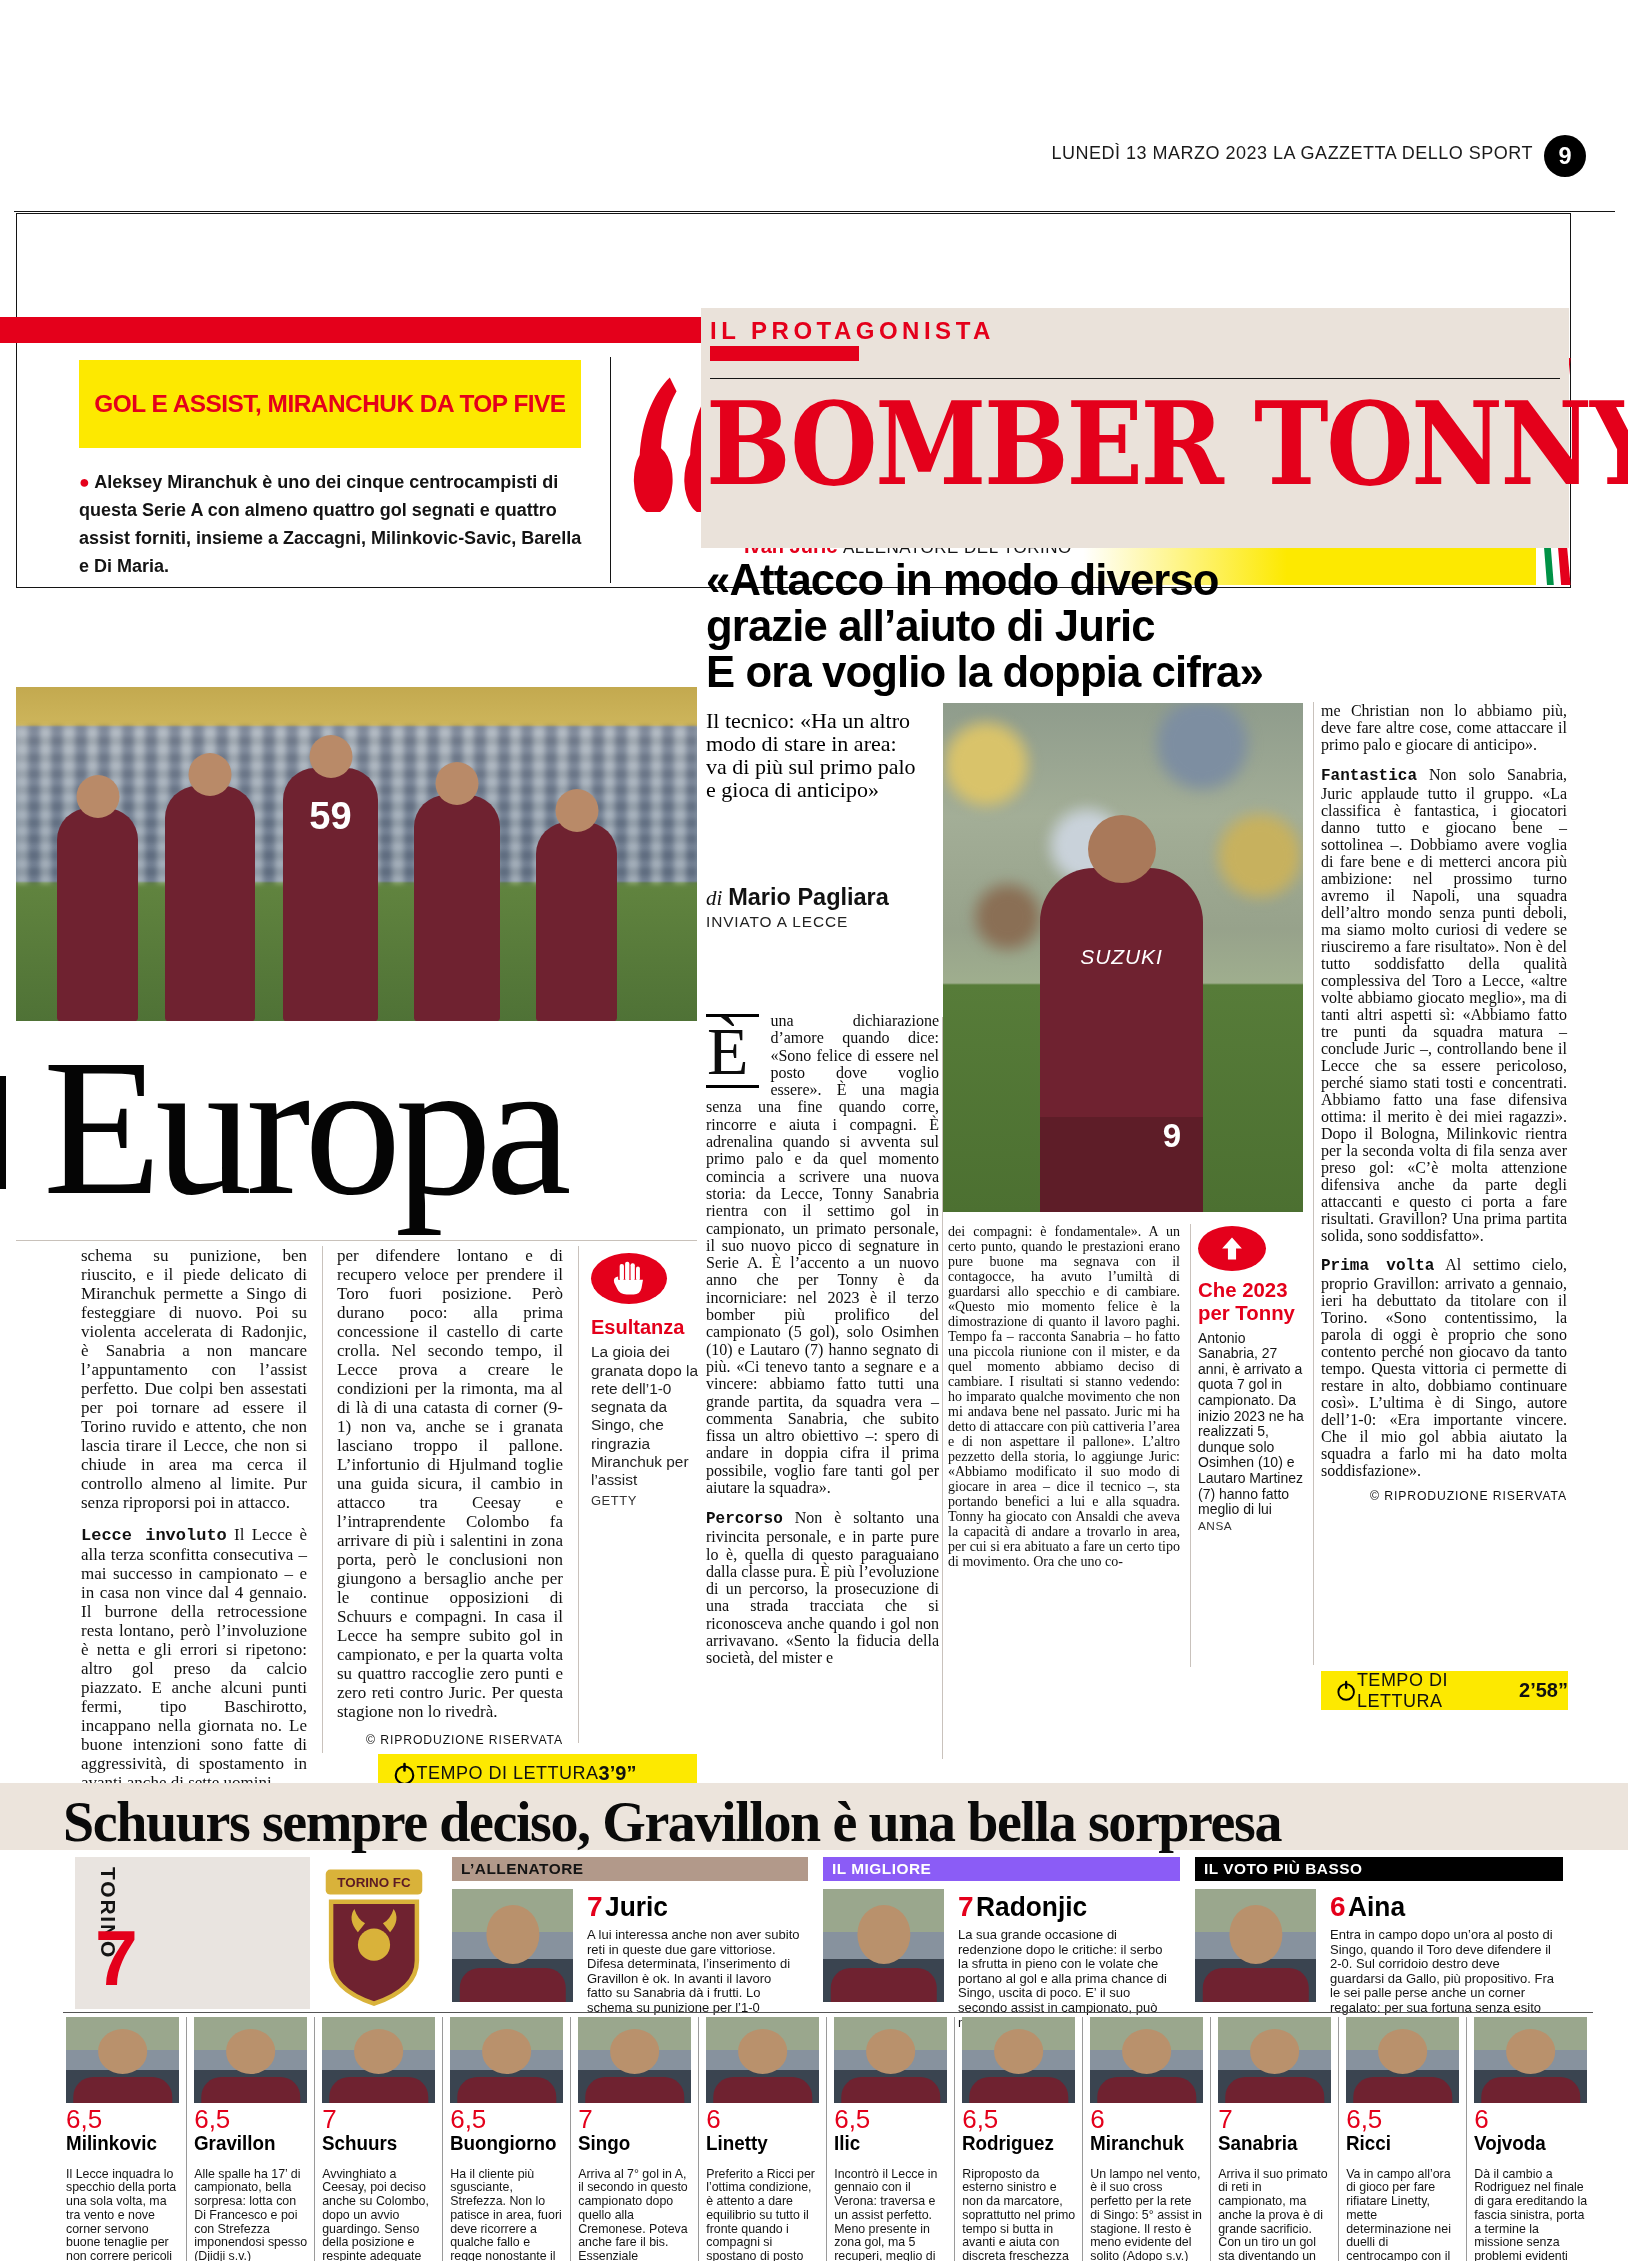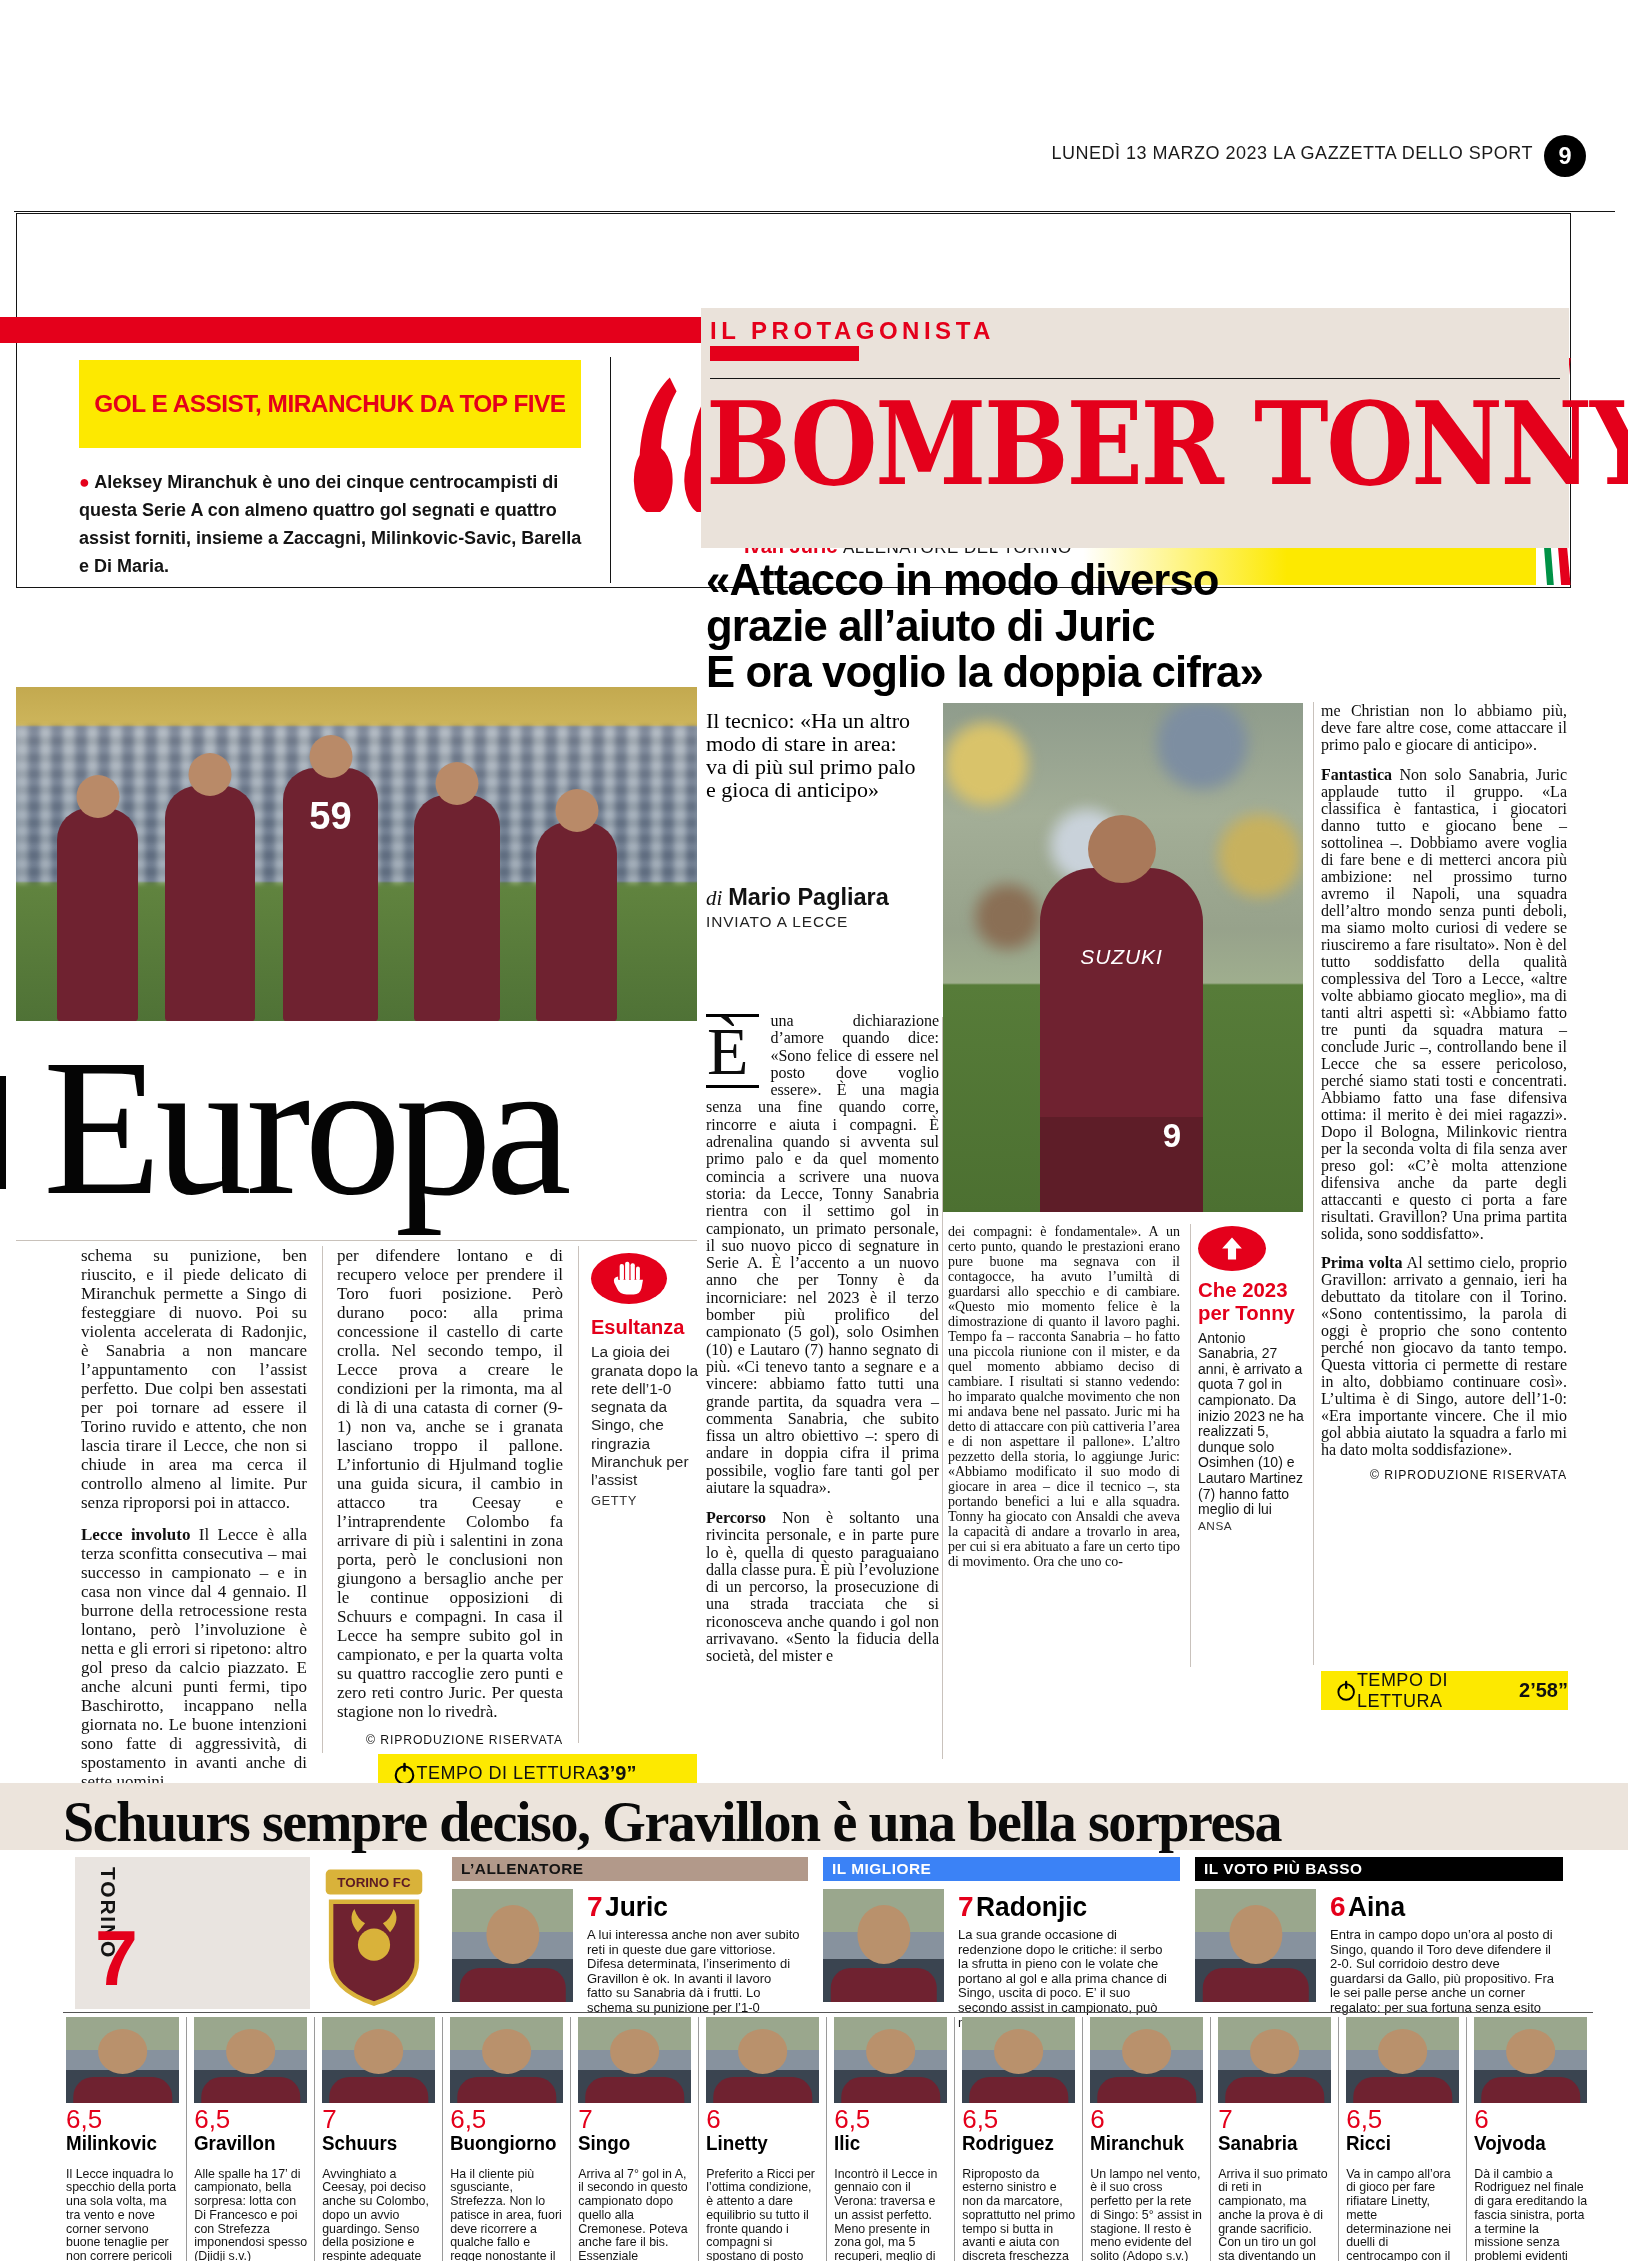--- a/index.html
+++ b/index.html
@@ -56,21 +56,21 @@
 
   
   #europa{top:1033px;left:43px;font-size:194px;line-height:190px;letter-spacing:-6.3px;color:#050505;
           font-family:"Liberation Serif",serif}
   #eurosliver{top:1076px;left:0;width:6.3px;height:113px;background:#050505}
   #leftrule{top:1240px;left:16px;width:681px;height:0.9px;background:#c8c1ba}
 
   
   .bodytxt p{margin:0}
   .bodytxt p+p{margin-top:12.7px}
-  .lead{font-weight:bold;font-family:Liberation Serif, serif}
+  .lead{font-weight:bold;font-family:Liberation Mono, monospace}
   #colL1,#colL2{top:1246px;width:226px;font-size:17px;line-height:19px;font-family:"Liberation Serif",serif}
   #colL1{left:81px}#colL2{left:337px}
   .vr{position:absolute;width:0.9px;background:#c9c2bc}
   #copyL{display:block;text-align:right;font-size:12.2px;letter-spacing:0.9px;margin-top:10px;font-family:"Liberation Sans",sans-serif}
   .tempo{position:absolute;background:#fde900;display:flex;align-items:center;padding-left:13.6px;box-sizing:border-box}
   .tempo .tl{font-size:18px;letter-spacing:0.5px}
   .tempo b{font-size:20px}
   #tempoL{top:1754px;left:378px;width:319px;height:39px}
   #tempoR{top:1671px;left:1321px;width:247px;height:39px}
 
@@ -134,21 +134,21 @@
   #torbox{top:1857px;left:75px;width:235px;height:152px;background:#e9e4e0}
   #torname{position:absolute;top:10px;left:21px;writing-mode:vertical-rl;font-size:21px;font-weight:bold;
            letter-spacing:1.8px;color:#141414;height:109px}
   #torrate{position:absolute;top:63px;left:20px;font-size:77px;font-weight:bold;color:#e4001b;line-height:77px}
   #badge{top:1866px;left:317px;width:114px;height:143px}
 
   .vbox{position:absolute;top:1857px}
   .vbox .hdr{height:23.5px;display:flex;align-items:center;padding-left:9px;font-weight:bold;
              font-size:15.4px;letter-spacing:0.5px}
   .hdr-tan{background:#b2998a;color:#141414}
-  .hdr-red{background:#3b82f6;color:#fff}
+  .hdr-red{background:#8b5cf6;color:#fff}
   .hdr-blk{background:#000;color:#fff}
   .vbox .port{position:absolute;top:32px;left:0;width:121px;height:113px}
   .vbox .rn{position:absolute;top:34px;left:135px;white-space:nowrap}
   .vbox .rn .r{color:#e4001b;font-weight:bold;font-size:28px}
   .vbox .rn .n{color:#000;font-weight:bold;font-size:28px}
   .vbox .tx{position:absolute;top:71px;left:135px;font-size:13px;line-height:14.6px;color:#141414}
 
   #gridline{top:2012px;left:63px;width:1530px;height:0.9px;background:#555}
   .pcell{position:absolute;top:2017px;width:114px}
   .pcell.bl{border-left:0.9px solid #9a9a9a;padding-left:7.2px}

